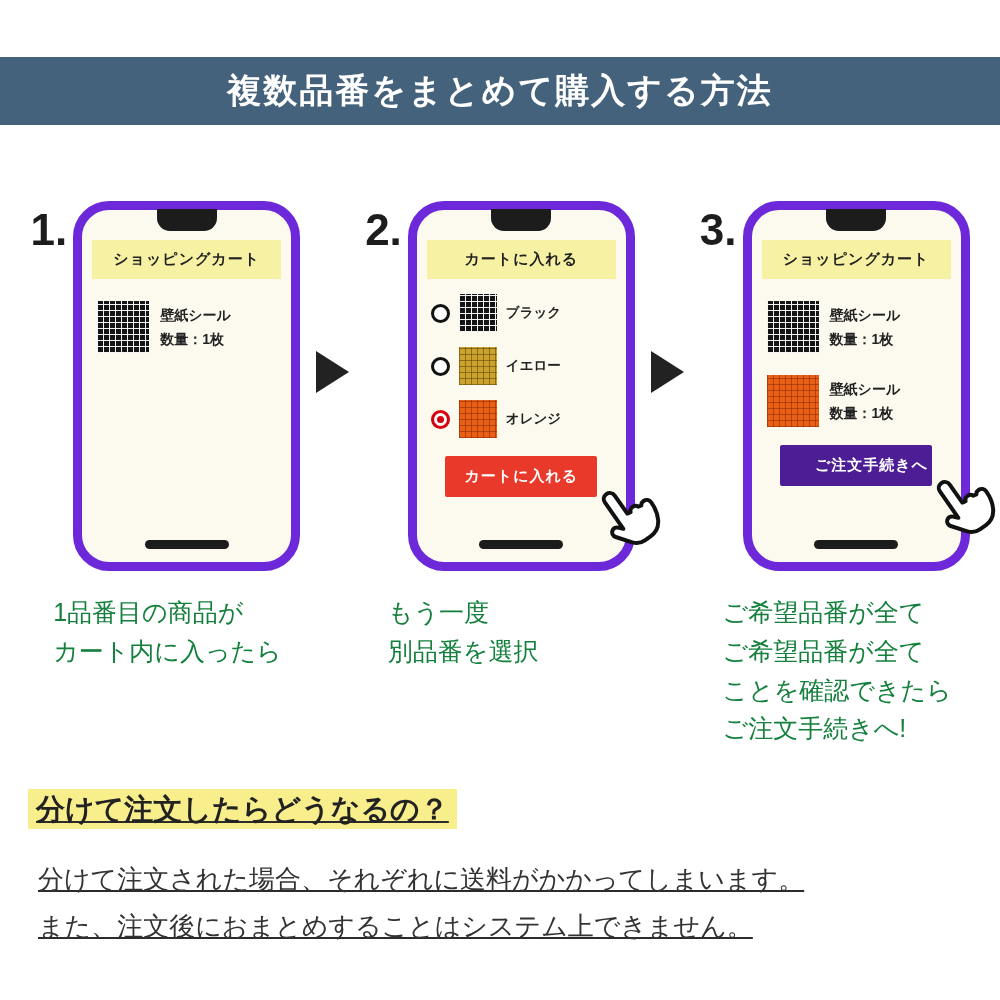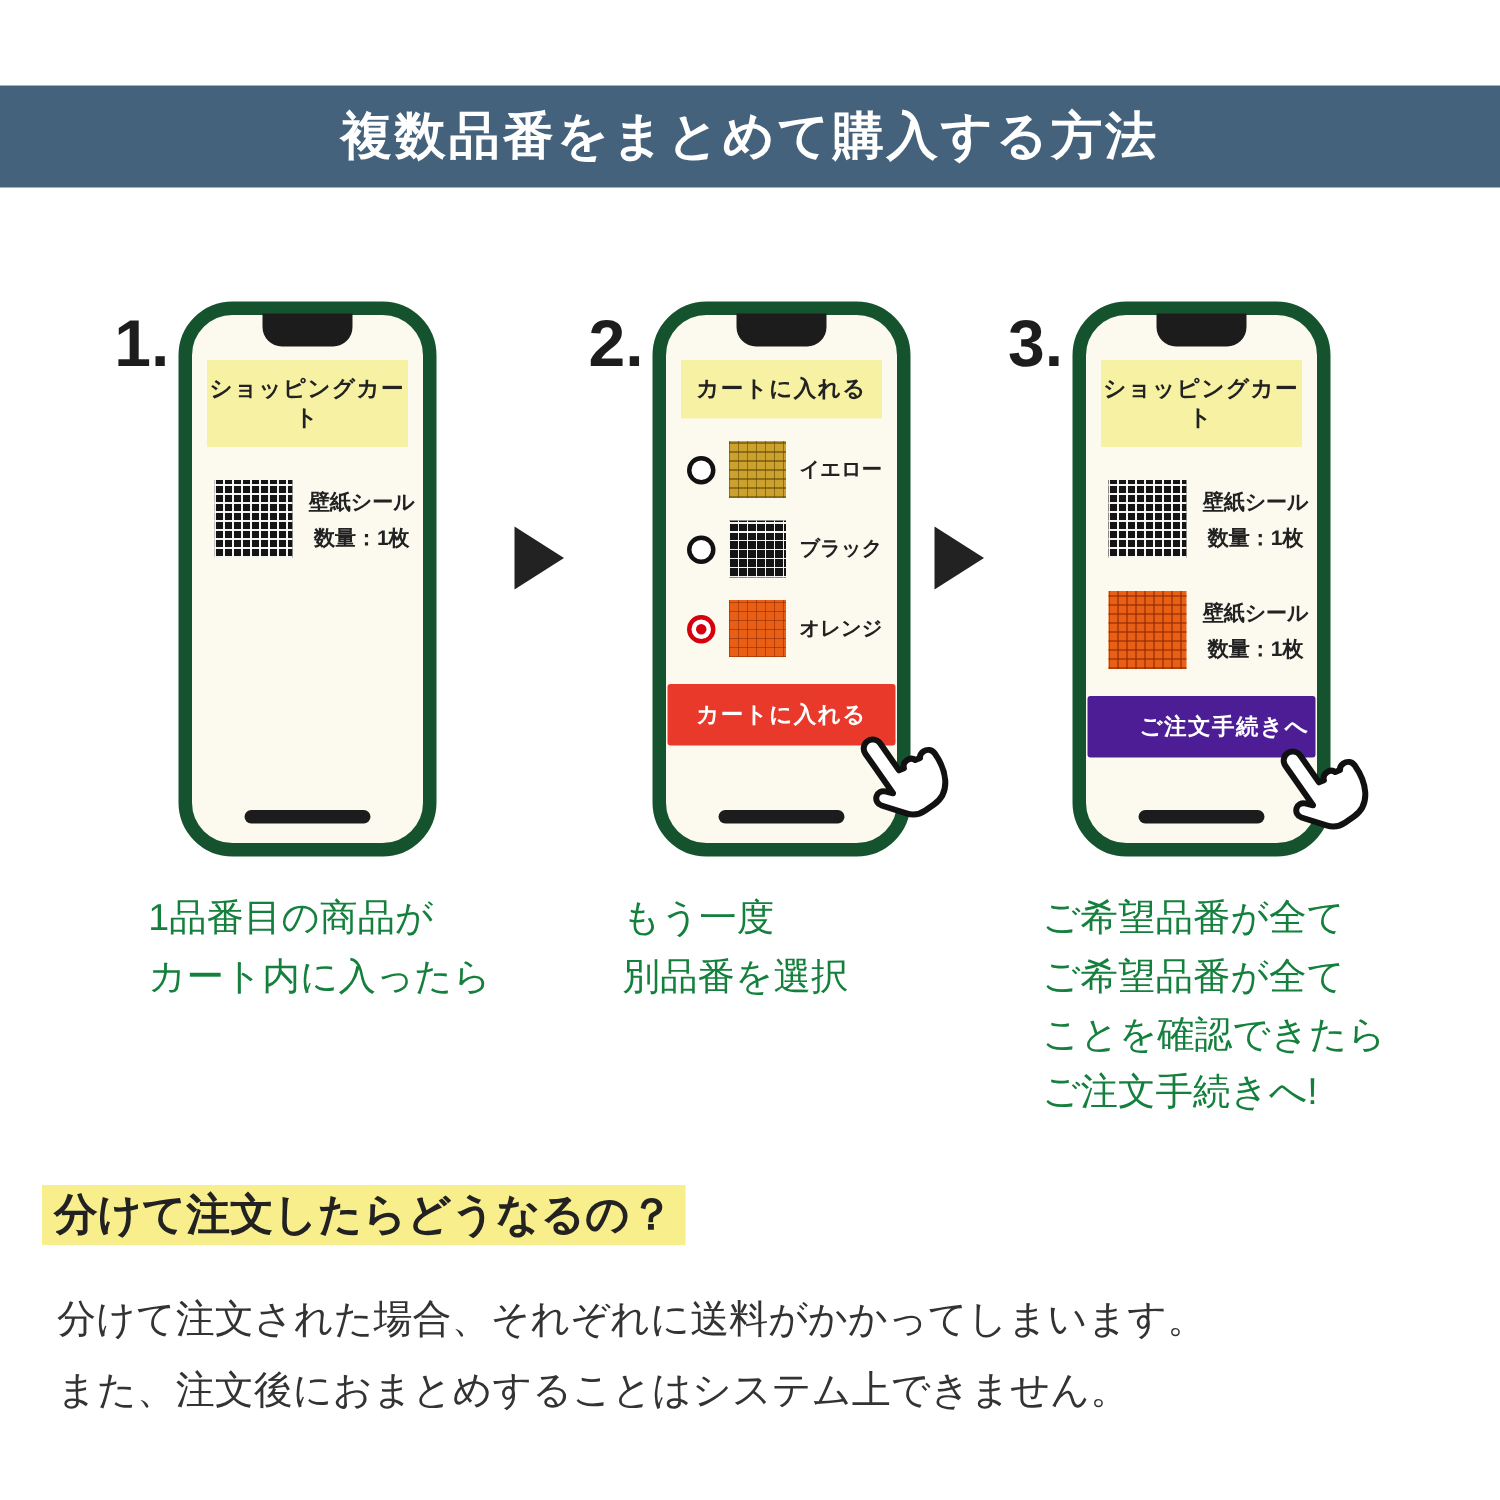--- a/index.html
+++ b/index.html
@@ -19,39 +19,39 @@
   .step-num { font-size: 44px; font-weight: 700; color: #1d1d1d; margin: 4px 6px 0 0; }
   .step-body { display: flex; flex-direction: column; }
 
   .arrow {
     width: 0; height: 0; margin-top: 150px;
     border-left: 33px solid #222; border-top: 21px solid transparent; border-bottom: 21px solid transparent;
   }
 
   
   .phone {
-    position: relative; width: 172px; height: 370px;
-    border: 9px solid #14532d; border-radius: 36px; background: #fcfaef;
+    position: relative; width: 227px; height: 370px;
+    border: 9px solid #6d28d9; border-radius: 36px; background: #fcfaef;
   }
   .notch {
     position: absolute; top: -1px; left: 50%; transform: translateX(-50%);
     width: 60px; height: 22px; background: #1c1c1c; border-radius: 0 0 13px 13px;
   }
   .home-bar {
     position: absolute; bottom: 13px; left: 50%; transform: translateX(-50%);
     width: 84px; height: 9px; background: #1c1c1c; border-radius: 5px;
   }
   .screen-banner {
     margin: 30px 10px 0; padding: 10px 0; background: #f7f2a3;
     text-align: center; font-size: 15px; font-weight: 700; letter-spacing: 1px; color: #222;
   }
 
   
   .cart-item { display: flex; align-items: center; gap: 11px; margin: 22px 0 0 15px; }
-  .item-lines { display: flex; flex-direction: column; font-size: 14px; font-weight: 700; line-height: 1.75; color: #222; text-align: center; }
+  .item-lines { display: flex; flex-direction: column; font-size: 14px; font-weight: 700; line-height: 1.75; color: #222; }
 
   
   .swatch { width: 52px; height: 52px; flex: none; }
   .swatch.sm { width: 38px; height: 38px; }
   .sw-black {
     background:
       repeating-linear-gradient(0deg, rgba(255,255,255,.95) 0 1px, transparent 1px 6px),
       repeating-linear-gradient(90deg, rgba(255,255,255,.95) 0 1px, transparent 1px 6px),
       #141414;
   }
@@ -84,21 +84,21 @@
   }
   .cta-red { background: #e8392a; }
   .cta-orange { background: #4c1d95; padding-left: 31px; }
   .hand { position: absolute; right: -42px; top: 22px; width: 80px; height: 80px; z-index: 5; pointer-events: none; }
 
   
   .caption { margin: 22px 0 0 -20px; align-self: flex-start; font-size: 25px; font-weight: 500; color: #15803d; line-height: 1.55; }
   .caption .line { display: block; }
 
   
-  .note { margin: 42px 16px 0 28px; }
+  .note { margin: 42px 16px 0 28px; text-decoration: underline; }
   .note-heading { font-size: 29px; font-weight: 700; color: #222; }
   .note-heading .hl { background: #f8ee8c; padding: 4px 8px; }
   .note-body { margin: 26px 0 0 10px; font-size: 26px; line-height: 1.8; color: #333; font-weight: 500; }
   .note-body .line { display: block; }
 </style>
 </head>
 <body>
 
 <div class="page">
 
@@ -134,27 +134,27 @@
 
     <div class="step">
       <div class="step-num">2.</div>
       <div class="step-body">
         <div class="phone">
           <div class="notch"></div>
           <div class="screen-banner">カートに入れる</div>
 
           <div class="option">
             <span class="radio"></span>
+            <span class="swatch sm sw-black"></span>
+            <span class="option-label">ブラック</span>
+          </div>
+          <div class="option">
+            <span class="radio"></span>
             <span class="swatch sm sw-yellow"></span>
             <span class="option-label">イエロー</span>
-          </div>
-          <div class="option">
-            <span class="radio"></span>
-            <span class="swatch sm sw-black"></span>
-            <span class="option-label">ブラック</span>
           </div>
           <div class="option">
             <span class="radio selected"></span>
             <span class="swatch sm sw-orange"></span>
             <span class="option-label">オレンジ</span>
           </div>
 
           <div class="cta-wrap">
             <button class="cta cta-red">カートに入れる</button>
             <svg class="hand" viewBox="0 0 80 80">

